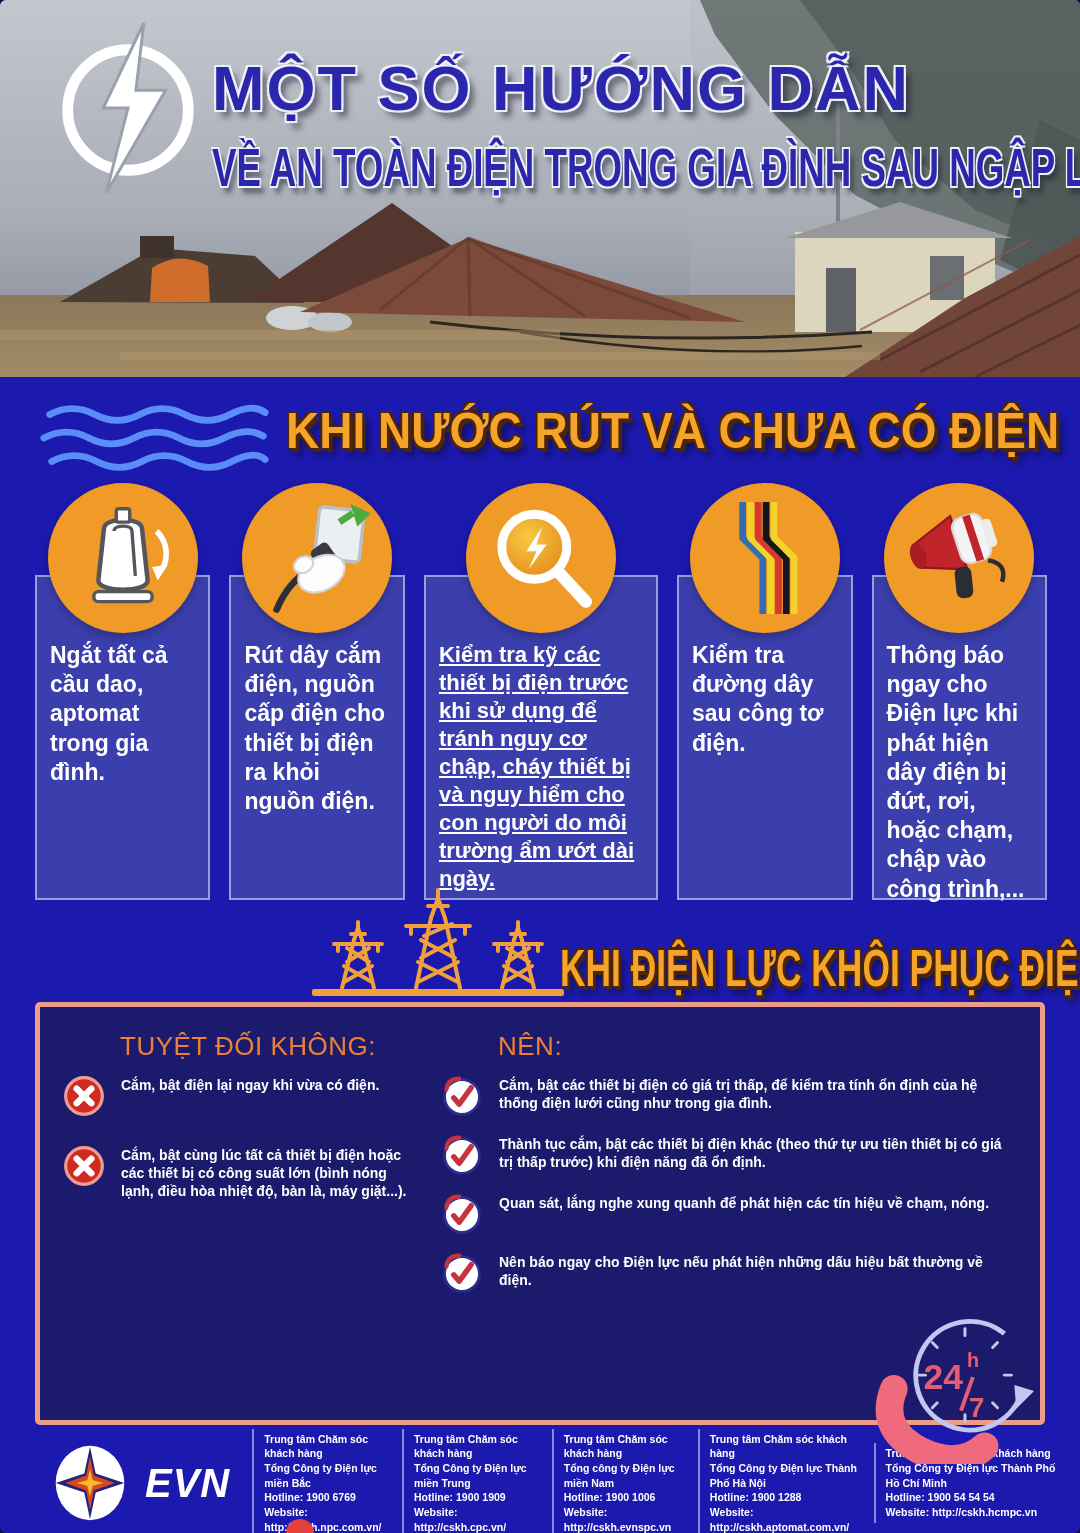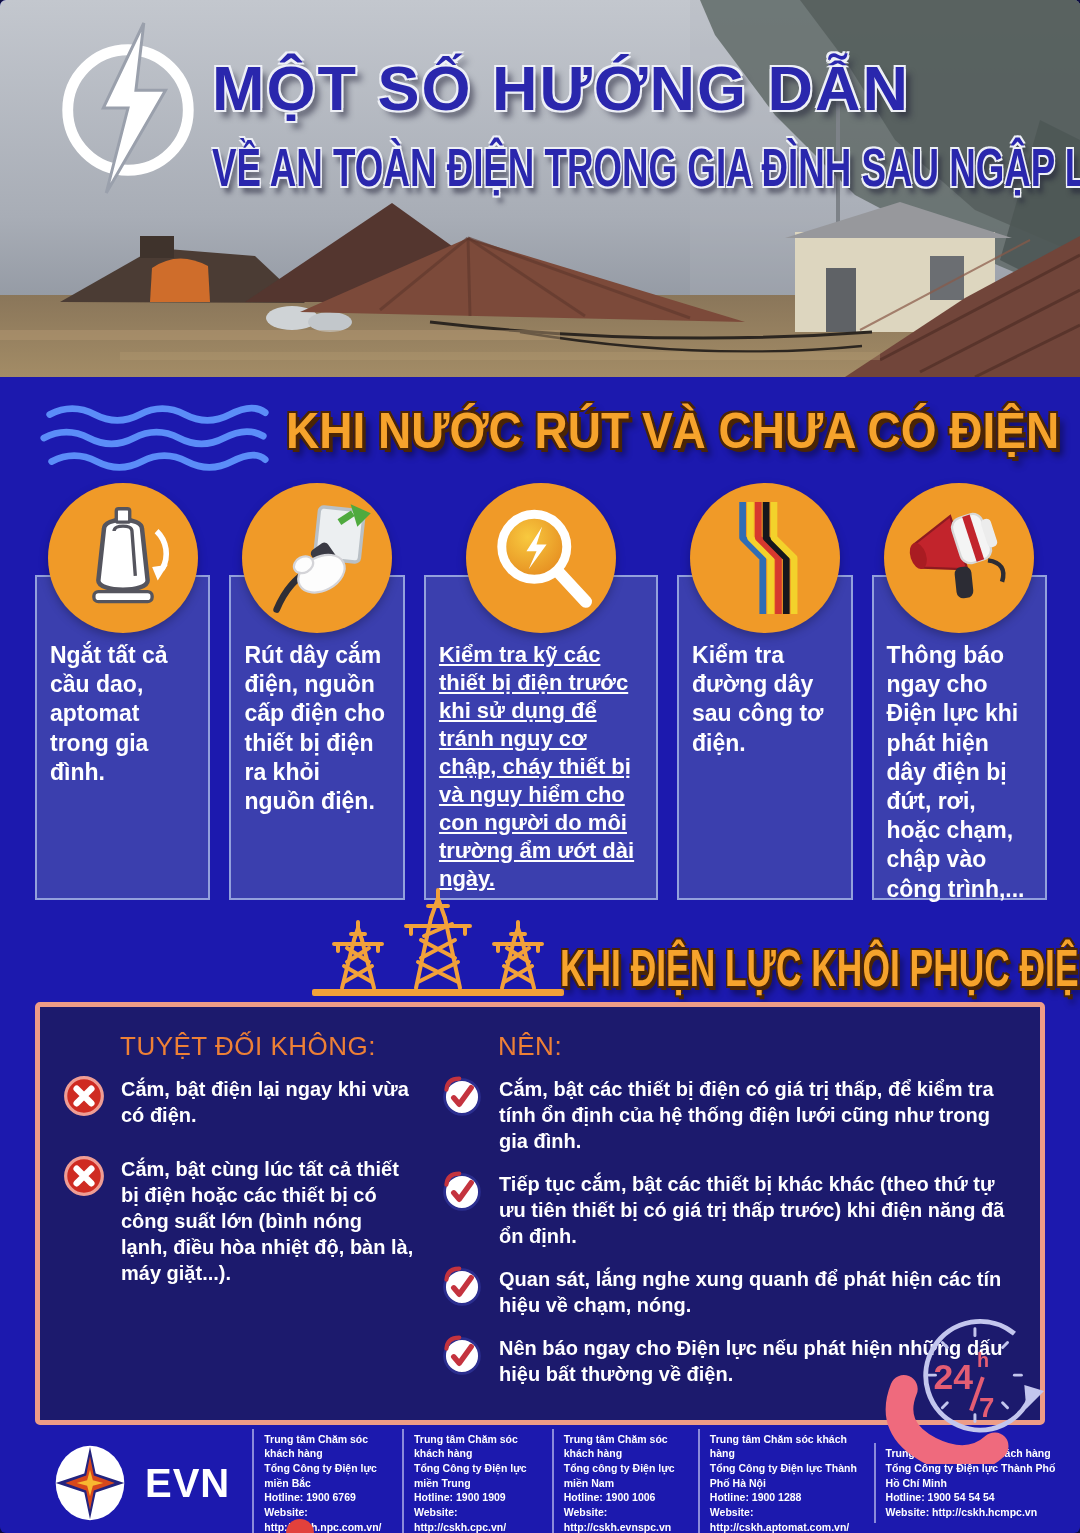--- a/index.html
+++ b/index.html
@@ -56,30 +56,30 @@
     background:#1c1a6d;border:5px solid #ed9c87;border-radius:5px;
     padding:24px 24px 16px 22px;display:flex;gap:26px;
   }
   .panel-col-dont{flex:0 0 352px;}
   .panel-col-do{flex:1;}
   .panel-heading{color:#ee8036;font-size:26px;font-weight:400;margin:0 0 12px 58px;letter-spacing:.5px;}
   .p-item{display:flex;gap:15px;margin-bottom:26px;align-items:flex-start;}
   .panel-col-do .p-item{margin-bottom:15px;}
   .p-item .ico{flex:0 0 44px;width:44px;height:44px;}
   .p-item .ico svg{width:44px;height:44px;display:block;}
-  .p-item .txt{color:#fff;font-weight:bold;font-size:20px;line-height:1.3;padding-top:2px;}
-  .phone24{position:absolute;right:10px;top:1306px;width:200px;height:158px;z-index:3;text-align:right;}
+  .p-item .txt{color:#fff;font-weight:bold;font-size:14px;line-height:1.3;padding-top:2px;}
+  .phone24{position:absolute;right:20px;top:1306px;width:200px;height:158px;z-index:3;text-align:right;}
   
   .footer{
     position:absolute;left:0;top:1433px;width:1080px;height:100px;box-sizing:border-box;
     display:flex;align-items:center;padding:0 14px 0 50px;
   }
   .brand{display:flex;align-items:center;gap:15px;margin-right:22px;}
   .brand svg{width:80px;height:80px;}
-  .brand-name{color:#fff;font-weight:800;font-size:40px;letter-spacing:1px;}
+  .brand-name{color:#fff;font-weight:800;font-size:40px;letter-spacing:1px;font-style:italic;}
   .contact{
     border-left:2px solid rgba(230,232,255,.55);
     padding:3px 6px 3px 10px;color:#fff;font-weight:bold;
     font-size:10.5px;line-height:1.4;box-sizing:border-box;
   }
   .contact.c1{width:160px;}.contact.c2{width:160px;}.contact.c3{width:156px;}
   .contact.c4{width:188px;}.contact.c5{width:206px;}
   .bottom-dot{position:absolute;left:286px;bottom:-14px;width:28px;height:28px;border-radius:50%;background:#e2413c;}
 </style>
 </head>
@@ -303,21 +303,21 @@
       </div>
 
       <div class="p-item">
         <span class="ico">
           <svg viewBox="0 0 48 48">
             <circle cx="24" cy="25" r="19" fill="#ffffff" stroke="#2b2e8f" stroke-width="3"></circle>
             <path d="M7,17 Q8,5 21,5" fill="none" stroke="#c4333e" stroke-width="4.5" stroke-linecap="round"></path>
             <path d="M15,26 L21,33 L34,15" fill="none" stroke="#c4333e" stroke-width="6" stroke-linecap="round" stroke-linejoin="round"></path>
           </svg>
         </span>
-        <span class="txt">Tiếp tục cắm, bật các thiết bị khác khác (theo thứ tự ưu tiên thiết bị có giá trị thấp trước) khi điện năng đã ổn định.</span>
+        <span class="txt">Thành tục cắm, bật các thiết bị điện khác (theo thứ tự ưu tiên thiết bị có giá trị thấp trước) khi điện năng đã ổn định.</span>
       </div>
 
       <div class="p-item">
         <span class="ico">
           <svg viewBox="0 0 48 48">
             <circle cx="24" cy="25" r="19" fill="#ffffff" stroke="#2b2e8f" stroke-width="3"></circle>
             <path d="M7,17 Q8,5 21,5" fill="none" stroke="#c4333e" stroke-width="4.5" stroke-linecap="round"></path>
             <path d="M15,26 L21,33 L34,15" fill="none" stroke="#c4333e" stroke-width="6" stroke-linecap="round" stroke-linejoin="round"></path>
           </svg>
         </span>

